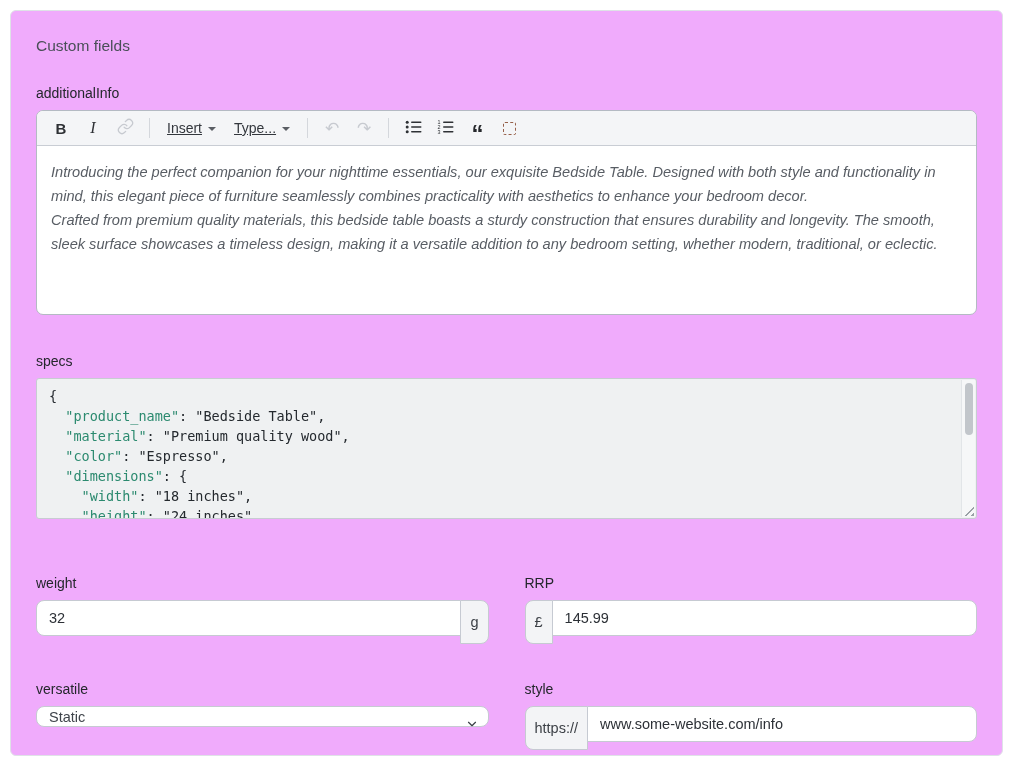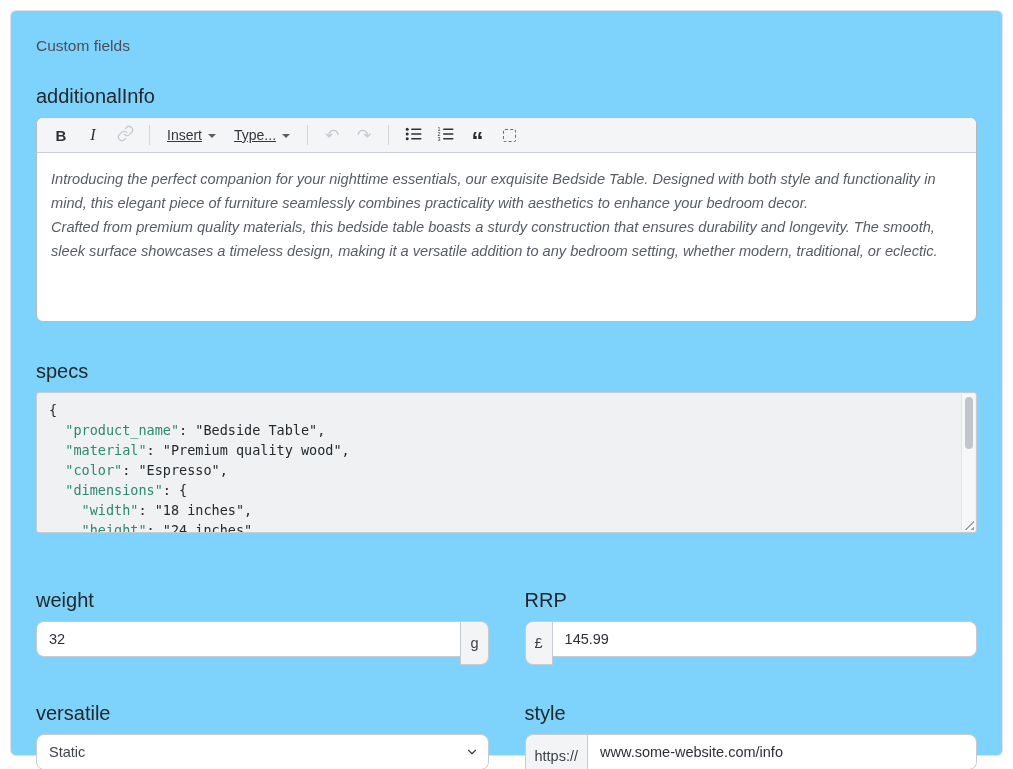--- a/index.html
+++ b/index.html
@@ -1,26 +1,26 @@
 <!DOCTYPE html>
 <html><head>
 <meta charset="utf-8">
 <style>
   * { box-sizing: border-box; margin: 0; padding: 0; }
   html, body { width: 1013px; height: 769px; background: #fff; overflow: hidden; }
   body { font-family: "Liberation Sans", sans-serif; color: #24272c; }
 
   .card {
     position: absolute; left: 10px; top: 10px; width: 993px; height: 746px;
-    background: #7dd3fc; border: 1px solid #dfe2e7; border-radius: 6px;
+    background: #f0abfc; border: 1px solid #dfe2e7; border-radius: 6px;
     padding: 26px 25px 0 25px;
   }
   .card-title { font-size: 15.5px; color: #4a4f58; margin-bottom: 30px; }
 
-  .label { font-size: 20px; color: #24272c; margin-bottom: 9px; }
+  .label { font-size: 14px; color: #24272c; margin-bottom: 9px; }
 
   
   .rte { border: 1px solid #b4bac3; border-radius: 7px; background: #fff; overflow: hidden; margin-bottom: 38px; }
   .rte-toolbar {
     display: flex; align-items: center; height: 35px; background: #f4f5f7;
     border-bottom: 1px solid #c9cdd4; padding: 0 8px;
   }
   .tbtn {
     min-width: 26px; height: 26px; display: flex; align-items: center; justify-content: center;
     margin: 0 3px; border: none; background: transparent; cursor: pointer;
@@ -78,21 +78,21 @@
   .addon {
     display: flex; align-items: center; justify-content: center;
     background: #f3f4f6; border: 1px solid #c6cad2; color: #3c4046; font-size: 14.5px;
     padding: 0 9px; white-space: nowrap;
   }
   .addon-r { border-radius: 0 8px 8px 0; margin-left: -1px; }
   .addon-l { border-radius: 8px 0 0 8px; z-index: 1; }
 
   .select-wrap { position: relative; height: 36px; }
   .select-wrap select {
-    -webkit-appearance: none; appearance: none; width: 100%; height: 36px;
+    -webkit-appearance: none; appearance: none; width: 100%; height: 21px;
     border: 1px solid #c6cad2; border-radius: 8px; background: #fff;
     padding: 0 30px 0 12px; font-family: "Liberation Sans", sans-serif; font-size: 14.5px; color: #3f444b; outline: none;
   }
   .select-chevron { position: absolute; right: 10px; top: 11px; pointer-events: none; }
   .select-chevron svg { stroke: #3a3f46; fill: none; stroke-width: 2; stroke-linecap: round; stroke-linejoin: round; }
 </style>
 </head>
 <body>
 
 <div class="card">

